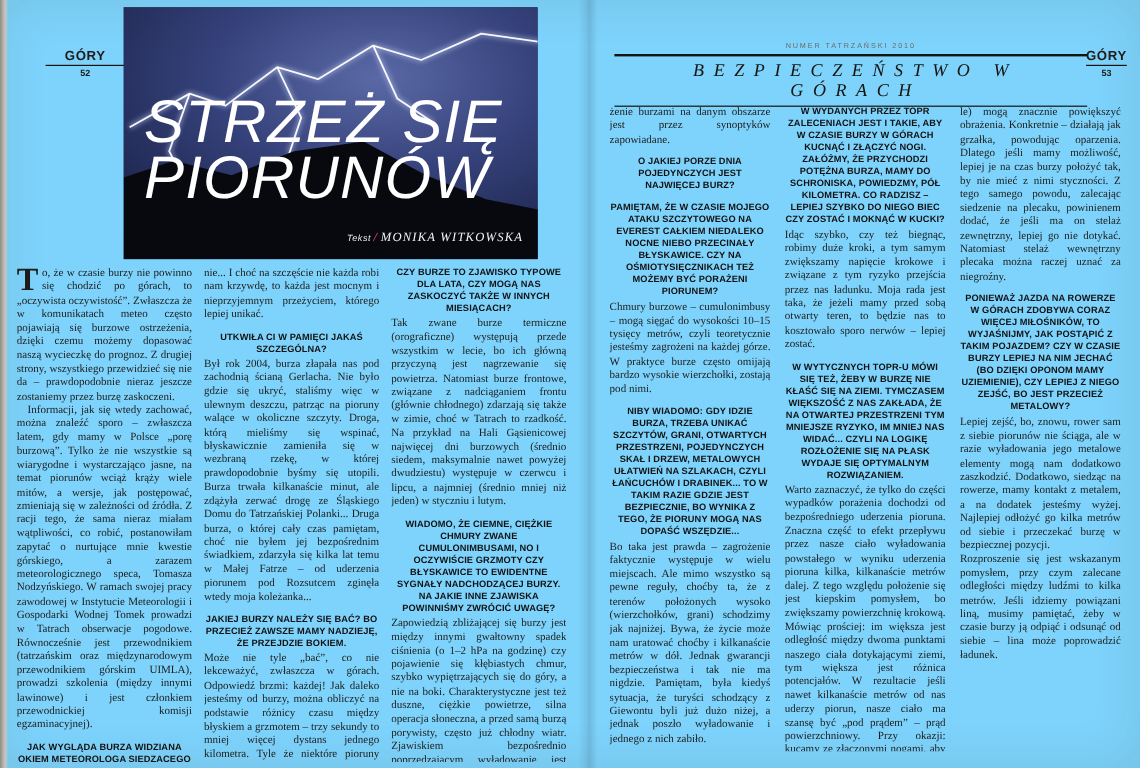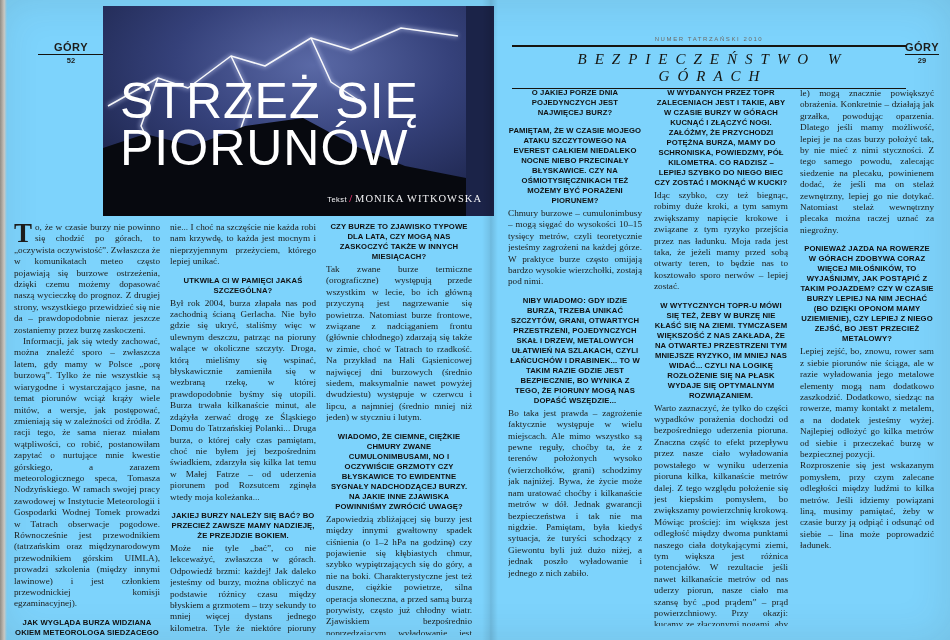--- a/index.html
+++ b/index.html
@@ -13,21 +13,21 @@
 
   
   .corner{position:absolute;text-align:center;font-family:"Liberation Sans",sans-serif;}
   .corner .logo{font-weight:bold;font-size:11px;letter-spacing:.5px;border-bottom:1.6px solid #14130f;
                 padding-bottom:1px;line-height:11px;}
   .corner .num{font-weight:bold;font-size:7.5px;padding-top:1.5px;line-height:8px;}
   .corner-left{left:38px;top:42px;width:66px;}
   .corner-right{right:11px;top:42px;width:34px;}
 
   
-  .hero{position:absolute;left:103px;top:6px;width:391px;height:210px;overflow:hidden;background:#1b2348;}
+  .hero{position:absolute;left:103px;top:6px;width:345px;height:210px;overflow:hidden;background:#1b2348;font-style:italic;}
   .hero svg{position:absolute;left:0;top:0;}
   .hero-title{position:absolute;left:17px;top:72px;color:#fff;font-family:"Liberation Sans",sans-serif;
               font-weight:300;font-size:50px;line-height:47px;letter-spacing:1px;}
   .credit{position:absolute;right:12px;bottom:12px;color:#f2f2f4;font-size:10.5px;letter-spacing:1px;}
   .credit .pre{font-family:"Liberation Sans",sans-serif;font-size:7.5px;letter-spacing:.5px;text-align:center;}
   .credit .sep{font-weight:bold;padding:0 2px;}
 
   
   .rp-header{position:absolute;left:512px;top:36px;width:394px;text-align:center;}
   .issue{font-family:"Liberation Sans",sans-serif;font-size:6px;letter-spacing:1.6px;color:#6d6a64;
@@ -123,24 +123,25 @@
 
   <div>
     <div class="rp-header">
       <div class="issue">NUMER TATRZAŃSKI 2010</div>
       <div class="rule-thick"></div>
       <div class="section-title">BEZPIECZEŃSTWO W GÓRACH</div>
       <div class="rule-thin"></div>
     </div>
     <div class="corner corner-right">
       <div class="logo">GÓRY</div>
-      <div class="num">29</div>
+      <div class="num">53</div>
     </div>
     <div class="cols cols-right" id="right-cols">
         <div class="col">
+          <p class="para">żenie burzami na danym obszarze jest przez synoptyków zapowiadane.</p>
           <p class="question">O JAKIEJ PORZE DNIA POJEDYNCZYCH JEST NAJWIĘCEJ BURZ?</p>
           <p class="question">PAMIĘTAM, ŻE W CZASIE MOJEGO ATAKU SZCZYTOWEGO NA EVEREST CAŁKIEM NIEDALEKO NOCNE NIEBO PRZECINAŁY BŁYSKAWICE. CZY NA OŚMIOTYSIĘCZNIKACH TEŻ MOŻEMY BYĆ PORAŻENI PIORUNEM?</p>
           <p class="para">Chmury burzowe – cumulonimbusy – mogą sięgać do wysokości 10–15 tysięcy metrów, czyli teoretycznie jesteśmy zagrożeni na każdej górze. W praktyce burze często omijają bardzo wysokie wierzchołki, zostają pod nimi.</p>
           <p class="question">NIBY WIADOMO: GDY IDZIE BURZA, TRZEBA UNIKAĆ SZCZYTÓW, GRANI, OTWARTYCH PRZESTRZENI, POJEDYNCZYCH SKAŁ I DRZEW, METALOWYCH UŁATWIEŃ NA SZLAKACH, CZYLI ŁAŃCUCHÓW I DRABINEK... TO W TAKIM RAZIE GDZIE JEST BEZPIECZNIE, BO WYNIKA Z TEGO, ŻE PIORUNY MOGĄ NAS DOPAŚĆ WSZĘDZIE...</p>
           <p class="para">Bo taka jest prawda – zagrożenie faktycznie występuje w wielu miejscach. Ale mimo wszystko są pewne reguły, choćby ta, że z terenów położonych wysoko (wierzchołków, grani) schodzimy jak najniżej. Bywa, że życie może nam uratować choćby i kilkanaście metrów w dół. Jednak gwarancji bezpieczeństwa i tak nie ma nigdzie. Pamiętam, była kiedyś sytuacja, że turyści schodzący z Giewontu byli już dużo niżej, a jednak poszło wyładowanie i jednego z nich zabiło.</p>
         </div>
         <div class="col">
           <p class="question">W WYDANYCH PRZEZ TOPR ZALECENIACH JEST I TAKIE, ABY W CZASIE BURZY W GÓRACH KUCNĄĆ I ZŁĄCZYĆ NOGI. ZAŁÓŻMY, ŻE PRZYCHODZI POTĘŻNA BURZA, MAMY DO SCHRONISKA, POWIEDZMY, PÓŁ KILOMETRA. CO RADZISZ – LEPIEJ SZYBKO DO NIEGO BIEC CZY ZOSTAĆ I MOKNĄĆ W KUCKI?</p>
           <p class="para">Idąc szybko, czy też biegnąc, robimy duże kroki, a tym samym zwiększamy napięcie krokowe i związane z tym ryzyko przejścia przez nas ładunku. Moja rada jest taka, że jeżeli mamy przed sobą otwarty teren, to będzie nas to kosztowało sporo nerwów – lepiej zostać.</p>
           <p class="question">W WYTYCZNYCH TOPR-U MÓWI SIĘ TEŻ, ŻEBY W BURZĘ NIE KŁAŚĆ SIĘ NA ZIEMI. TYMCZASEM WIĘKSZOŚĆ Z NAS ZAKŁADA, ŻE NA OTWARTEJ PRZESTRZENI TYM MNIEJSZE RYZYKO, IM MNIEJ NAS WIDAĆ... CZYLI NA LOGIKĘ ROZŁOŻENIE SIĘ NA PŁASK WYDAJE SIĘ OPTYMALNYM ROZWIĄZANIEM.</p>

